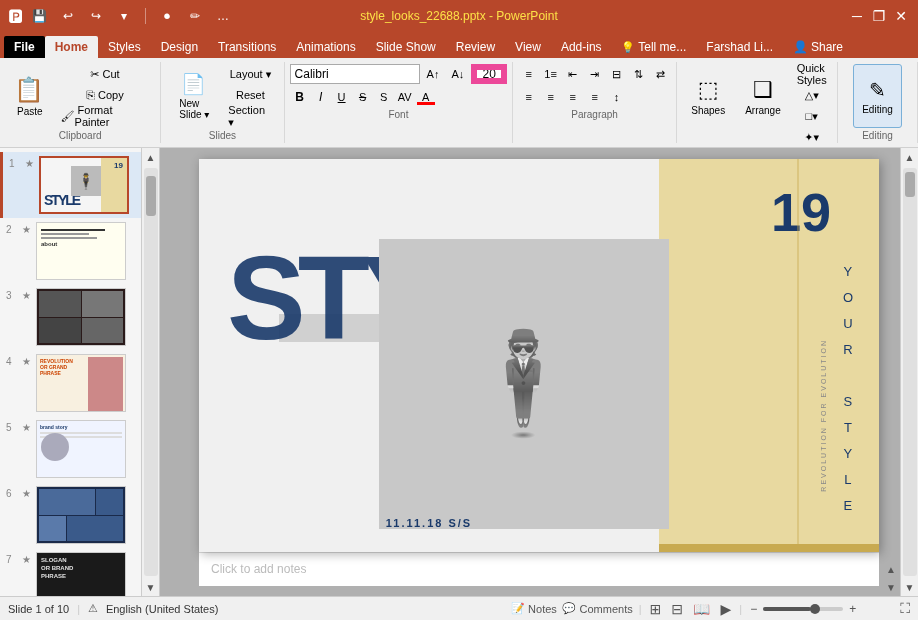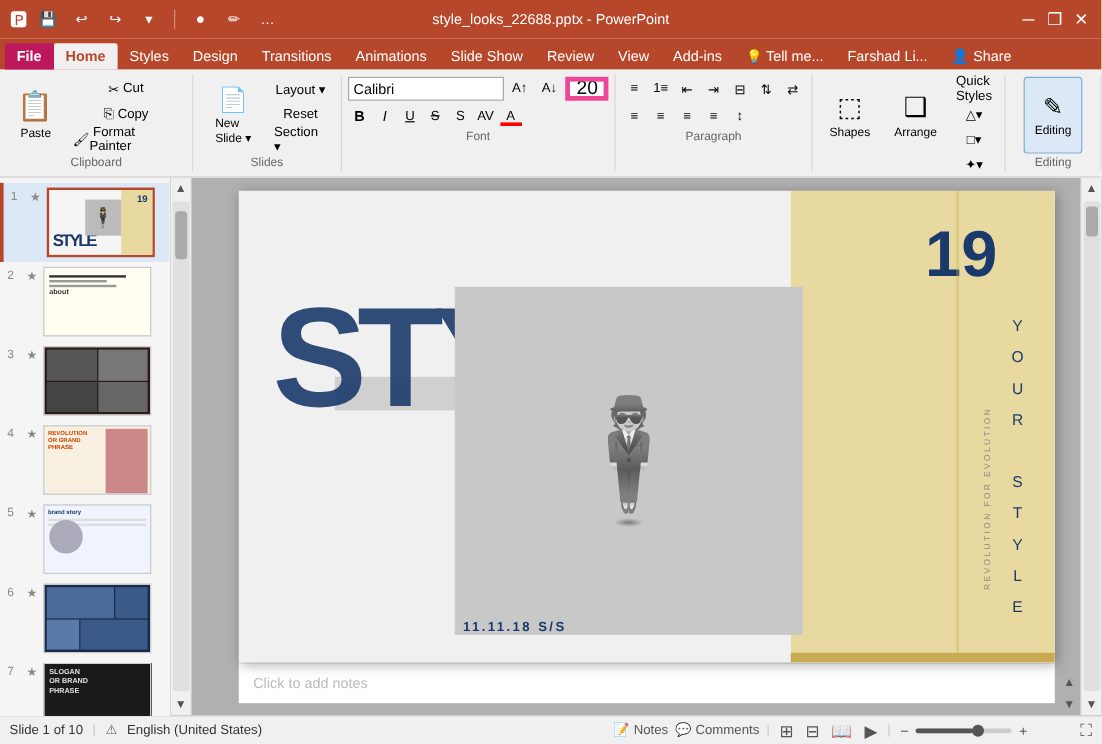--- a/index.html
+++ b/index.html
@@ -9,21 +9,21 @@
     .title-bar {
       height: 32px;
       background: #b7472a;
       display: flex;
       align-items: center;
       justify-content: space-between;
       padding: 0 8px;
       color: white;
     }
     .title-bar-left { display: flex; align-items: center; gap: 6px; }
-    .title-bar-title { flex: 1; text-align: center; font-size: 12px; color: #ffffff; position: absolute; left: 50%; transform: translateX(-50%); }
+    .title-bar-title { flex: 1; text-align: center; font-size: 12px; color: #fde047; position: absolute; left: 50%; transform: translateX(-50%); }
     .title-bar-controls { display: flex; gap: 4px; align-items: center; }
     .title-btn { width: 18px; height: 18px; background: transparent; border: none; color: white; cursor: pointer; font-size: 14px; display: flex; align-items: center; justify-content: center; }
     .qat-btn { width: 22px; height: 22px; background: transparent; border: none; color: white; cursor: pointer; font-size: 12px; display: flex; align-items: center; justify-content: center; border-radius: 2px; }
 
     
     .ribbon-tabs {
       height: 26px;
       background: #b7472a;
       display: flex;
       align-items: flex-end;
@@ -97,23 +97,23 @@
       background: transparent;
       border: 1px solid transparent;
       height: 20px;
       min-width: 20px;
     }
 
     
     .font-input {
       width: 36px;
       height: 20px;
-      border: 4px solid #ec4899;
+      border: 6px solid #ec4899;
       text-align: center;
-      font-size: 16px;
+      font-size: 12px;
       background: white;
     }
     .font-name-input {
       width: 130px;
       height: 20px;
       border: 1px solid #aaa;
       font-size: 12px;
       padding: 0 4px;
       background: white;
     }
@@ -407,21 +407,21 @@
   </div>
   <span class="title-bar-title">style_looks_22688.pptx - PowerPoint</span>
   <div class="title-bar-controls">
     <button class="title-btn">─</button>
     <button class="title-btn">❐</button>
     <button class="title-btn close">✕</button>
   </div>
 </div>
 
 <div class="ribbon-tabs">
-  <div class="ribbon-tab active" style="background:#be185d;color:white;font-weight:600;">File</div>
+  <div class="ribbon-tab active" style="background:#000000;color:white;font-weight:600;">File</div>
   <div class="ribbon-tab active" style="background:#f0f0f0;color:#b7472a;font-weight:600;">Home</div>
   <div class="ribbon-tab">Styles</div>
   <div class="ribbon-tab">Design</div>
   <div class="ribbon-tab">Transitions</div>
   <div class="ribbon-tab">Animations</div>
   <div class="ribbon-tab">Slide Show</div>
   <div class="ribbon-tab">Review</div>
   <div class="ribbon-tab">View</div>
   <div class="ribbon-tab">Add-ins</div>
   <div class="ribbon-tab" style="display:flex;align-items:center;gap:3px;"><span style="font-size:11px;">💡</span>Tell me...</div>

